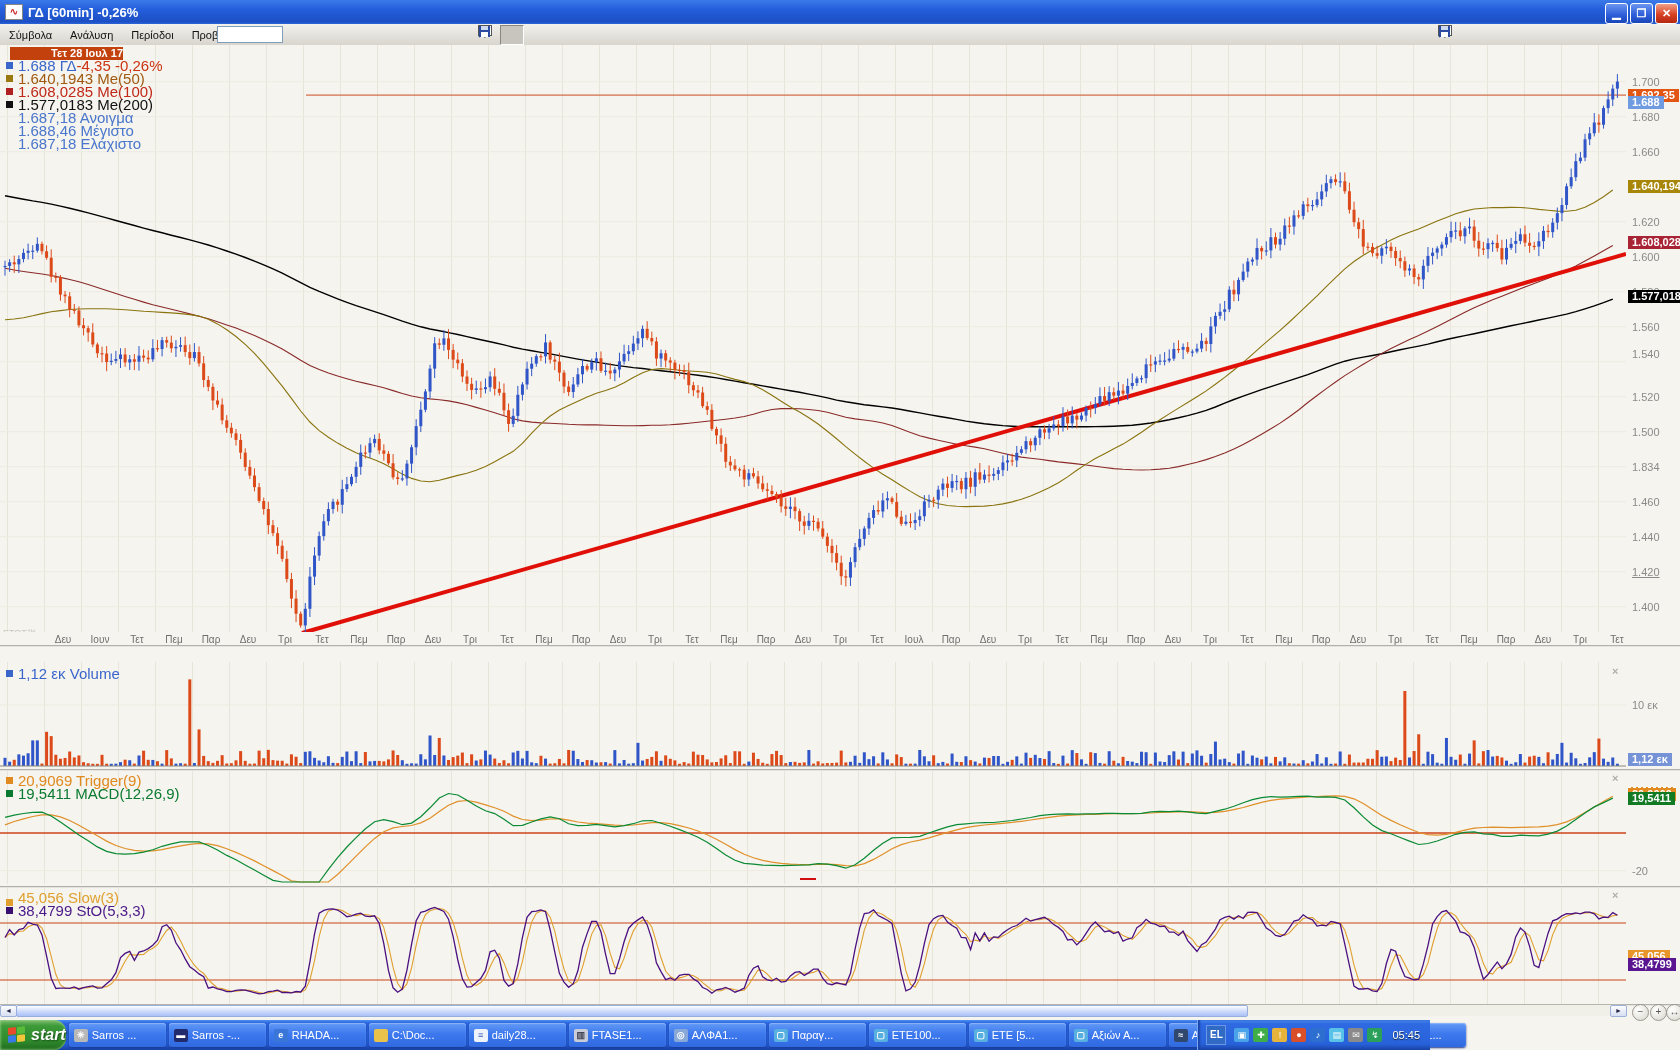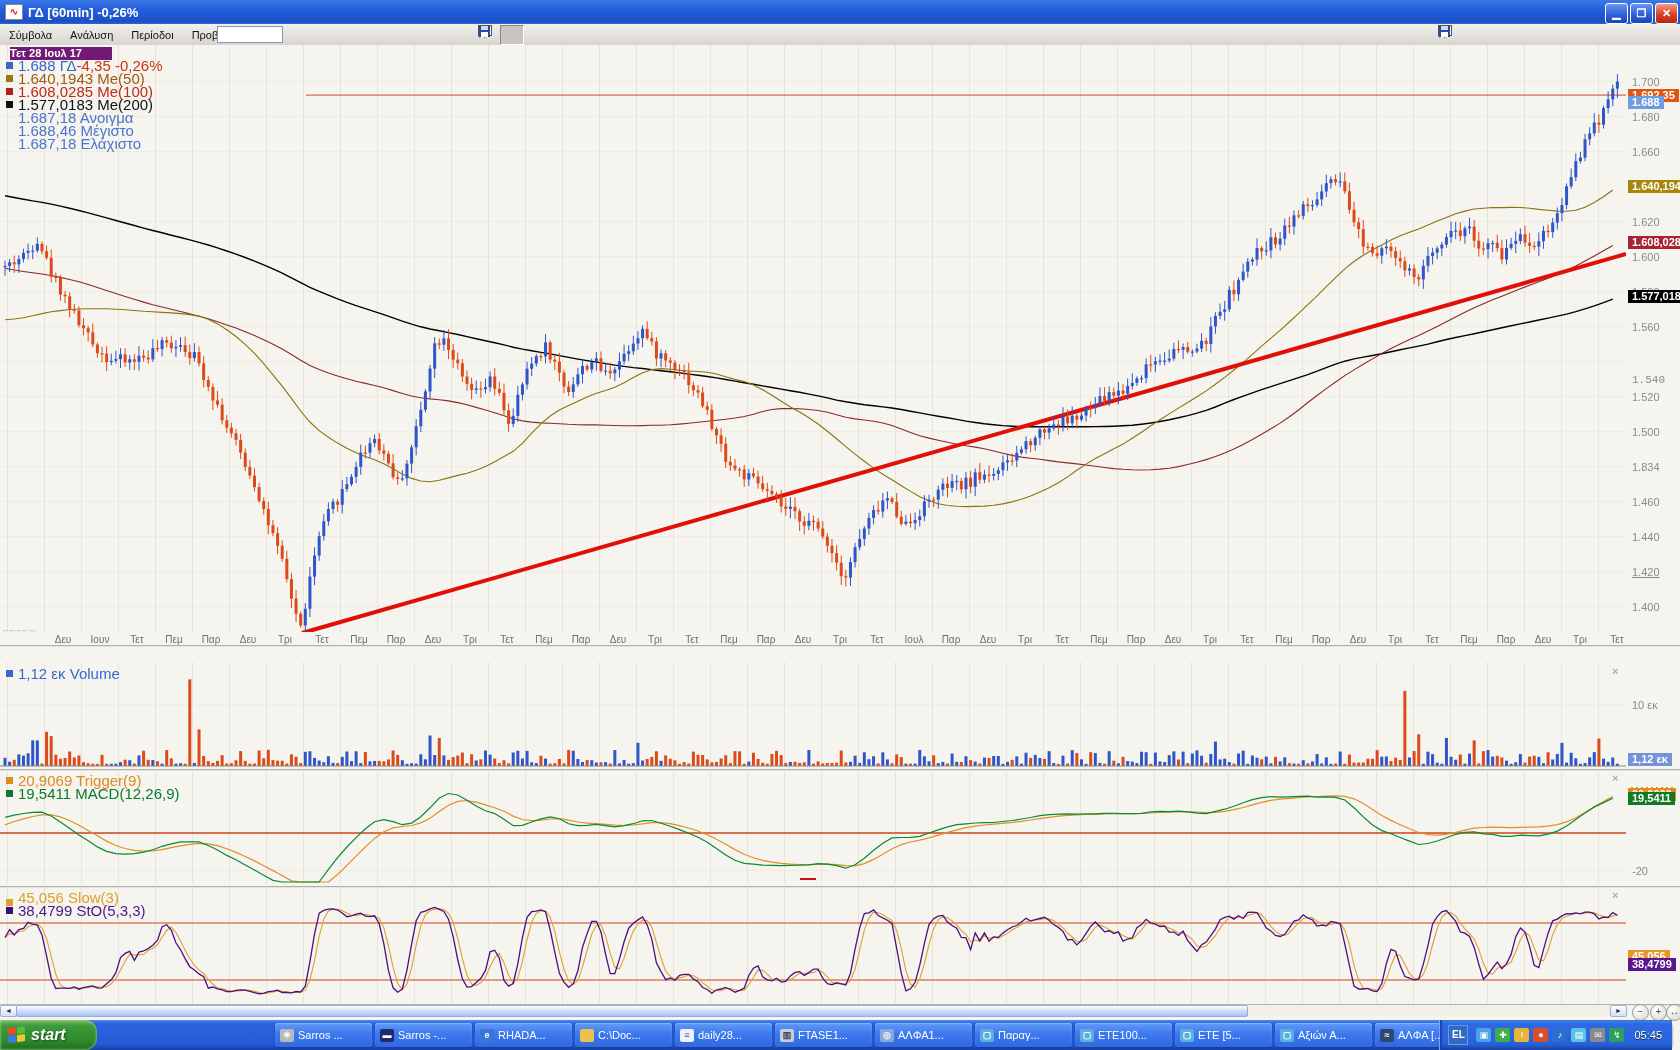--- a/index.html
+++ b/index.html
@@ -29,43 +29,43 @@
   .tool svg{display:block;}
   
   #chart{position:absolute;left:0;top:45px;width:1680px;height:960px;background:#f5f4ee;}
   .pane{position:absolute;left:0;background:#f5f4ee;}
   .pane-border{position:absolute;left:0;width:1680px;height:2px;
     background:linear-gradient(180deg,#9a978e,#fdfdfb);}
   svg{position:absolute;left:0;top:0;}
   
   .legend-row{position:absolute;font-size:15px;white-space:nowrap;display:flex;align-items:center;}
   .sq{display:inline-block;width:7px;height:7px;margin:0 5px 0 4px;}
-  #date-header{position:absolute;left:10px;top:2px;width:102px;height:13px;background:#701a75;
-    color:#fff;font-size:11px;font-weight:bold;text-align:left;line-height:13px;}
+  #date-header{position:absolute;left:10px;top:2px;width:113px;height:13px;background:#c2410c;
+    color:#fff;font-size:11px;font-weight:bold;text-align:right;line-height:13px;}
   
   .yaxis-label{position:absolute;left:1632px;color:#8a8a8a;font-size:11px;}
   .badge{position:absolute;left:1628px;height:13px;color:#fff;font-size:11px;font-weight:bold;
     line-height:13px;padding:0 4px;white-space:nowrap;}
   .xaxis-label{position:absolute;top:0;transform:translateX(-50%);color:#6e6e6e;font-size:10px;}
   .pane-close{position:absolute;left:1612px;color:#b0aea6;font-size:11px;font-weight:bold;}
   #watermark{position:absolute;left:3px;top:583px;color:#c9c7bd;font-size:9px;}
   
   #hscroll{position:absolute;left:0;top:1004px;width:1626px;height:11px;background:#f0efe8;
     border-top:1px solid #b8b5ae;}
   .scroll-arrow{position:absolute;top:0;width:15px;height:10px;background:linear-gradient(180deg,#fdfdfd,#d7dff2);
     border:1px solid #9cb0d8;border-radius:2px;font-size:7px;line-height:9px;text-align:center;color:#224;}
   #hthumb{position:absolute;left:16px;top:0;width:1230px;height:10px;border-radius:2px;
     background:linear-gradient(180deg,#fdfefe,#cfdcfb 50%,#aac1f7);border:1px solid #95aede;}
   .zoombtn{position:absolute;top:1004px;width:15px;height:15px;border:1px solid #9a988f;border-radius:50%;
     background:radial-gradient(circle at 35% 30%,#ffffff,#d8d6cc);color:#555;font-size:10px;
     line-height:14px;text-align:center;}
   
-  #taskbar{position:absolute;left:0;top:1020px;width:1672px;height:30px;
+  #taskbar{position:absolute;left:0;top:1020px;width:1430px;height:30px;
     background:linear-gradient(180deg,#4a8cf0 0%,#2a63dd 12%,#235cd6 80%,#1941a5 100%);
-    display:flex;align-items:center;justify-content:space-between;}
+    display:flex;align-items:center;}
   #startbtn{width:97px;height:30px;border-radius:0 12px 12px 0;
     background:linear-gradient(180deg,#7aba6a 0%,#3c9a38 20%,#2f8a2c 70%,#1e6a1e 100%);
     display:flex;align-items:center;color:#fff;font-style:italic;font-weight:bold;font-size:16px;
     text-shadow:1px 1px 2px #1a4a1a;box-shadow:inset 0 0 3px #aee09a;}
   #winflag{width:18px;height:16px;margin:0 5px 0 8px;display:grid;grid-template-columns:8px 8px;
     grid-template-rows:7px 7px;gap:1px;transform:skewY(-6deg);}
   #winflag i{border-radius:1px;}
   .taskbtn{height:24px;margin-left:3px;border-radius:3px;display:flex;align-items:center;
     padding:0 5px;color:#fff;font-size:11px;white-space:nowrap;overflow:hidden;flex:0 0 87px;
     background:linear-gradient(180deg,#639af6 0%,#3d79ee 45%,#3069e0 100%);
@@ -978,21 +978,21 @@
           <span style="color:#4a76cc">1.687,18 Ελάχιστο</span>
         </div>
         <div id="watermark">ΕΤΟΤ™</div>
         <div class="yaxis-label" style="top:30.69999999999999px;">1.700</div>
         <div class="yaxis-label" style="top:65.69999999999999px;">1.680</div>
         <div class="yaxis-label" style="top:100.69999999999999px;">1.660</div>
         <div class="yaxis-label" style="top:170.7px;">1.620</div>
         <div class="yaxis-label" style="top:205.7px;">1.600</div>
         <div class="yaxis-label" style="top:240.7px;">1.580</div>
         <div class="yaxis-label" style="top:275.7px;">1.560</div>
-        <div class="yaxis-label" style="top:329px;font-family:Liberation Mono, monospace;">1.540</div>
+        <div class="yaxis-label" style="top:303px;">1.540</div>
         <div class="yaxis-label" style="top:345.7px;">1.520</div>
         <div class="yaxis-label" style="top:380.7px;">1.500</div>
         <div class="yaxis-label" style="top:415.7px;">1.834</div>
         <div class="yaxis-label" style="top:450.7px;">1.460</div>
         <div class="yaxis-label" style="top:485.70000000000005px;">1.440</div>
         <div class="yaxis-label" style="top:520.7px;text-decoration:underline;">1.420</div>
         <div class="yaxis-label" style="top:555.7px;">1.400</div>
         <div class="badge" style="top:43.58750000000015px;background:#e25512;">1.692,35</div>
         <div class="badge" style="top:51.19999999999999px;background:#6f9be0;">1.688</div>
         <div class="badge" style="top:134.8674999999999px;background:#a8860a;">1.640,194</div>

